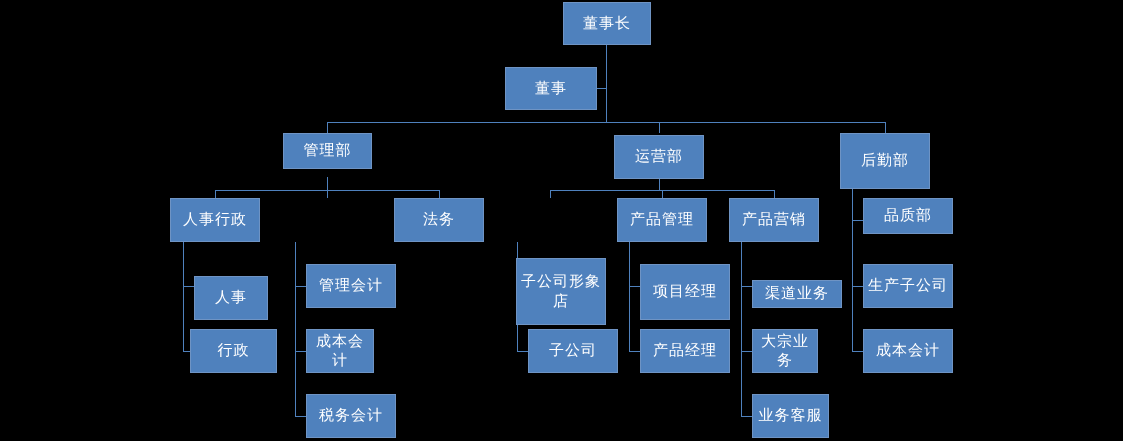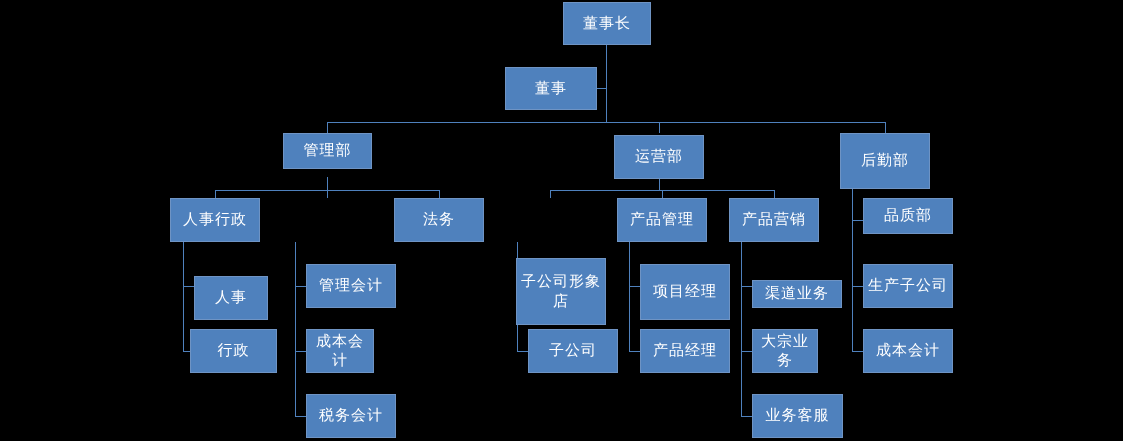--- a/index.html
+++ b/index.html
@@ -80,15 +80,15 @@
   <div class="node" style="left:306px;top:394px;width:90px;height:44px">税务会计</div>
 
   <div class="node" style="left:516px;top:258px;width:90px;height:67px">子公司形象店</div>
   <div class="node" style="left:528px;top:329px;width:90px;height:44px">子公司</div>
 
   <div class="node" style="left:640px;top:264px;width:90px;height:56px">项目经理</div>
   <div class="node" style="left:640px;top:329px;width:90px;height:44px">产品经理</div>
 
   <div class="node" style="left:752px;top:280px;width:90px;height:28px">渠道业务</div>
   <div class="node" style="left:752px;top:329px;width:66px;height:44px">大宗业务</div>
-  <div class="node" style="left:752px;top:394px;width:91px;height:44px">业务客服</div>
+  <div class="node" style="left:752px;top:394px;width:77px;height:44px">业务客服</div>
 
 </div>
 
 </body></html>

